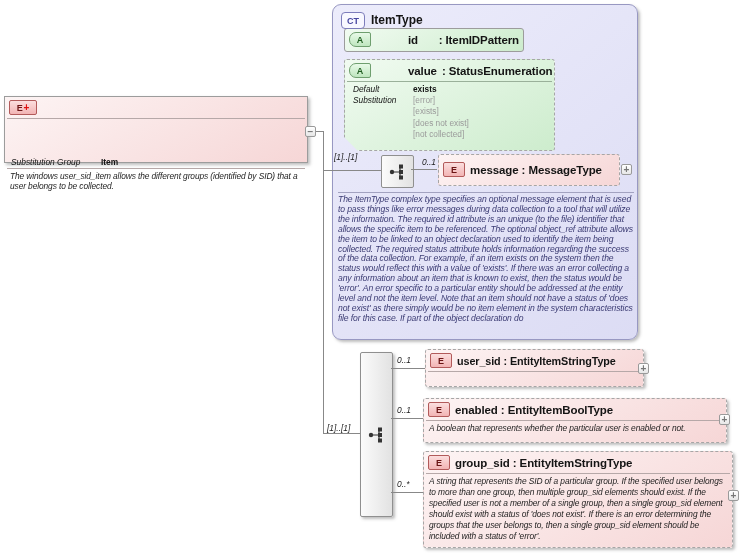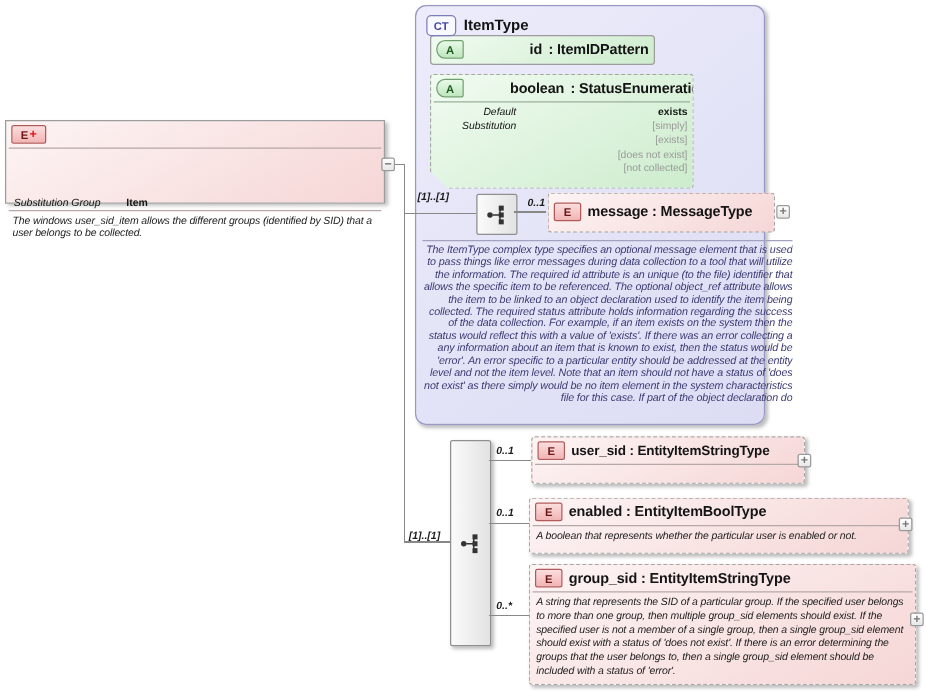--- a/index.html
+++ b/index.html
@@ -24,21 +24,21 @@
   .badge-a{flex:0 0 auto;width:20px;height:13px;display:flex;align-items:center;justify-content:center;
            background:linear-gradient(#e8fae8,#bfe6bf);border:1px solid #6f9f6f;
            border-radius:7px 2px 2px 7px;font-size:9px;font-weight:bold;color:#1e5c1e;}
   .badge-ct{position:absolute;left:8px;top:7px;width:22px;height:15px;display:flex;align-items:center;
             justify-content:center;background:#f8f8ff;border:1px solid #7d7dbb;border-radius:4px;
             font-size:9px;font-weight:bold;color:#4747a0;z-index:3;}
   .sep{border-top:1px solid #b6a8a8;margin:0 2px;}
   .desc{font-style:italic;font-size:8.4px;color:#1d1d1d;padding:2px 5px 1px 5px;line-height:1.22;
         letter-spacing:-.1px;}
   .attr-name{display:inline-block;width:56px;padding-left:32px;}
-  .card{position:absolute;z-index:4;font-size:8.4px;font-style:italic;font-weight:bold;
+  .card{position:absolute;z-index:4;font-size:8.4px;font-style:italic;font-weight:normal;
         color:#1c1c1c;white-space:nowrap;}
   .expander{position:absolute;z-index:7;width:11px;height:11px;background:linear-gradient(#ffffff,#e7e7e7);
             border:1px solid #9a9a9a;border-radius:2px;color:#777;font-size:10px;line-height:9px;
             text-align:center;font-weight:bold;cursor:pointer;box-sizing:border-box;}
   .status-grid{display:grid;grid-template-columns:60px 1fr;font-size:8.3px;line-height:11.2px;
                padding:2px 4px 2px 8px;}
   .st-label{font-style:italic;color:#141414;}
   .st-default{font-weight:bold;color:#141414;}
   .st-enum{color:#9a9a9a;}
   .seq-box{position:absolute;background:linear-gradient(to right,#fbfbfb,#e2e2e2);
@@ -72,45 +72,45 @@
     <div class="subst-row">
       <span class="subst-label">Substitution Group</span>
       <span class="subst-value">Item</span>
     </div>
     <div class="sep"></div>
     <div class="desc">The windows user_sid_item allows the different groups (identified by SID) that a user belongs to be collected.</div>
   </div>
 
   <div class="expander" style="left:305px;top:126px;">−</div>
 
-  <div class="box ct-box shadow" style="left:332px;top:4px;width:280px;height:336px;text-align:right;">
+  <div class="box ct-box shadow" style="left:332px;top:4px;width:306px;height:336px;">
     <span class="badge-ct">CT</span>
     <div style="position:absolute;left:38px;top:8px;font-size:12px;font-weight:bold;color:#141414;">ItemType</div>
 
     <div class="box green solid rounded" style="left:11px;top:23px;width:180px;height:24px;">
       <div class="el-head" style="font-size:11.5px;">
         <span class="badge-a">A</span>
         <span class="attr-name">id</span>
         <span>: ItemIDPattern</span>
       </div>
     </div>
 
     <div class="box green dashed rounded" style="left:11px;top:54px;width:211px;height:92px;
          clip-path:polygon(0 0,100% 0,100% 100%,14px 100%,0 calc(100% - 14px));">
       <div class="el-head" style="font-size:11.5px;">
         <span class="badge-a">A</span>
-        <span class="attr-name">boolean</span>
+        <span class="attr-name">value</span>
         <span>: StatusEnumeration</span>
       </div>
       <div class="sep" style="border-top-color:#9ab09a;"></div>
       <div class="status-grid">
         <span class="st-label">Default</span>
         <span class="st-default">exists</span>
         <span class="st-label">Substitution</span>
-        <span class="st-enum">[simply]</span>
+        <span class="st-enum">[error]</span>
         <span></span>
         <span class="st-enum">[exists]</span>
         <span></span>
         <span class="st-enum">[does not exist]</span>
         <span></span>
         <span class="st-enum">[not collected]</span>
       </div>
     </div>
 
     <span class="card" style="left:1px;top:147px;">[1]..[1]</span>

